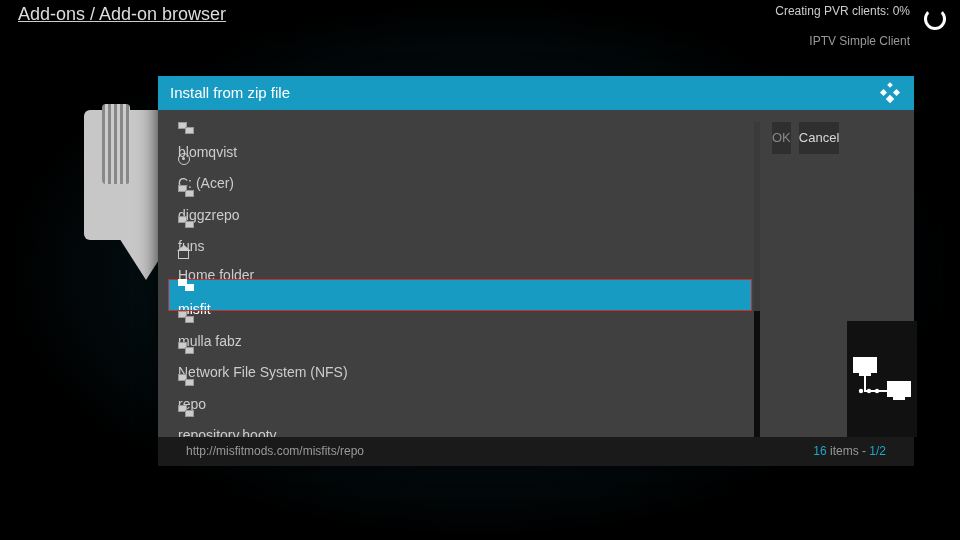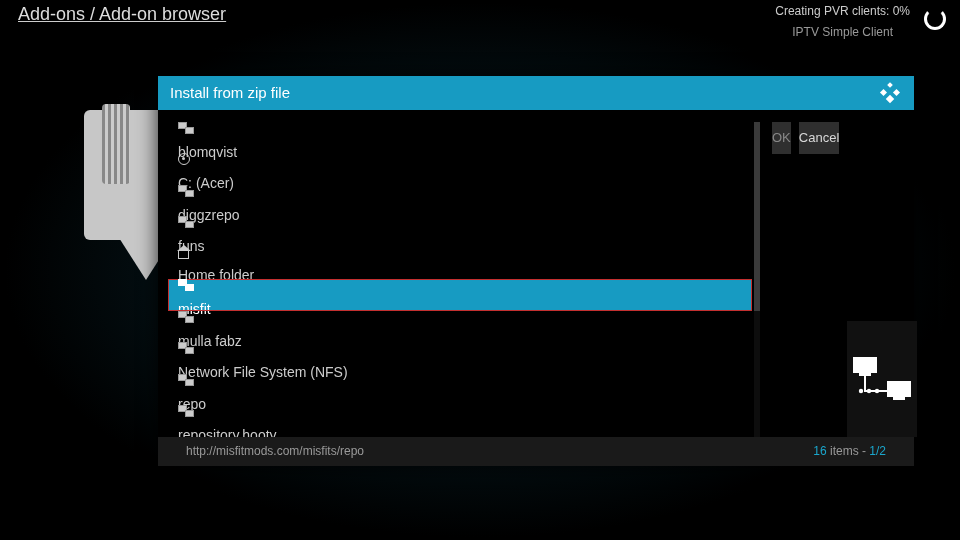--- a/index.html
+++ b/index.html
@@ -5,21 +5,21 @@
   * { margin: 0; padding: 0; box-sizing: border-box; font-family: Arial, sans-serif; }
   body {
     width: 960px; height: 540px;
     background: radial-gradient(ellipse at center, #0a2a35 0%, #000 70%);
     position: relative; overflow: hidden; color: #ccc;
   }
   .topbar { position: absolute; top: 0; left: 0; right: 0; height: 50px; padding: 4px 18px; display: flex; justify-content: space-between; }
   .topbar-left { display: flex; flex-direction: column; text-decoration: underline; }
   .breadcrumb { font-size: 18px; color: #ddd; font-weight: 300; }
   .sortby { font-size: 13px; color: #aaa; margin-top: 2px; }
-  .topbar-right { display: flex; flex-direction: column; align-items: center; gap: 7px; }
+  .topbar-right { display: flex; flex-direction: column; align-items: flex-end; gap: 16px; }
   .status-line1 { font-size: 12px; color: #ccc; }
   .status-line2 { font-size: 12px; color: #999; }
   .spinner {
     width: 22px; height: 22px; border: 3px solid #fff; border-top-color: transparent;
     border-radius: 50%; position: absolute; right: 14px; top: 8px;
   }
 
   .bg-icon {
     position: absolute; left: 84px; top: 110px; width: 110px; height: 130px;
     background: #c7c7c7; border-radius: 6px;
@@ -30,21 +30,21 @@
     border-radius: 4px;
   }
   .bg-icon::after {
     content: ""; position: absolute; left: 30px; bottom: -40px;
     border-left: 32px solid transparent; border-right: 32px solid transparent;
     border-top: 50px solid #c7c7c7;
   }
 
   .dialog {
     position: absolute; left: 158px; top: 76px; width: 756px; height: 390px;
-    background: #000000; box-shadow: 0 0 20px rgba(0,0,0,0.8);
+    background: #404040; box-shadow: 0 0 20px rgba(0,0,0,0.8);
     display: flex; flex-direction: column; border-radius: 16px;
   }
   .dialog-header {
     height: 35px; background: #179bc2; display: flex; align-items: center;
     justify-content: space-between; padding: 0 12px;
   }
   .dialog-title { color: #fff; font-size: 15px; }
   .kodi-logo { width: 24px; height: 24px; position: relative; }
   .kodi-logo svg { width: 100%; height: 100%; }
 

